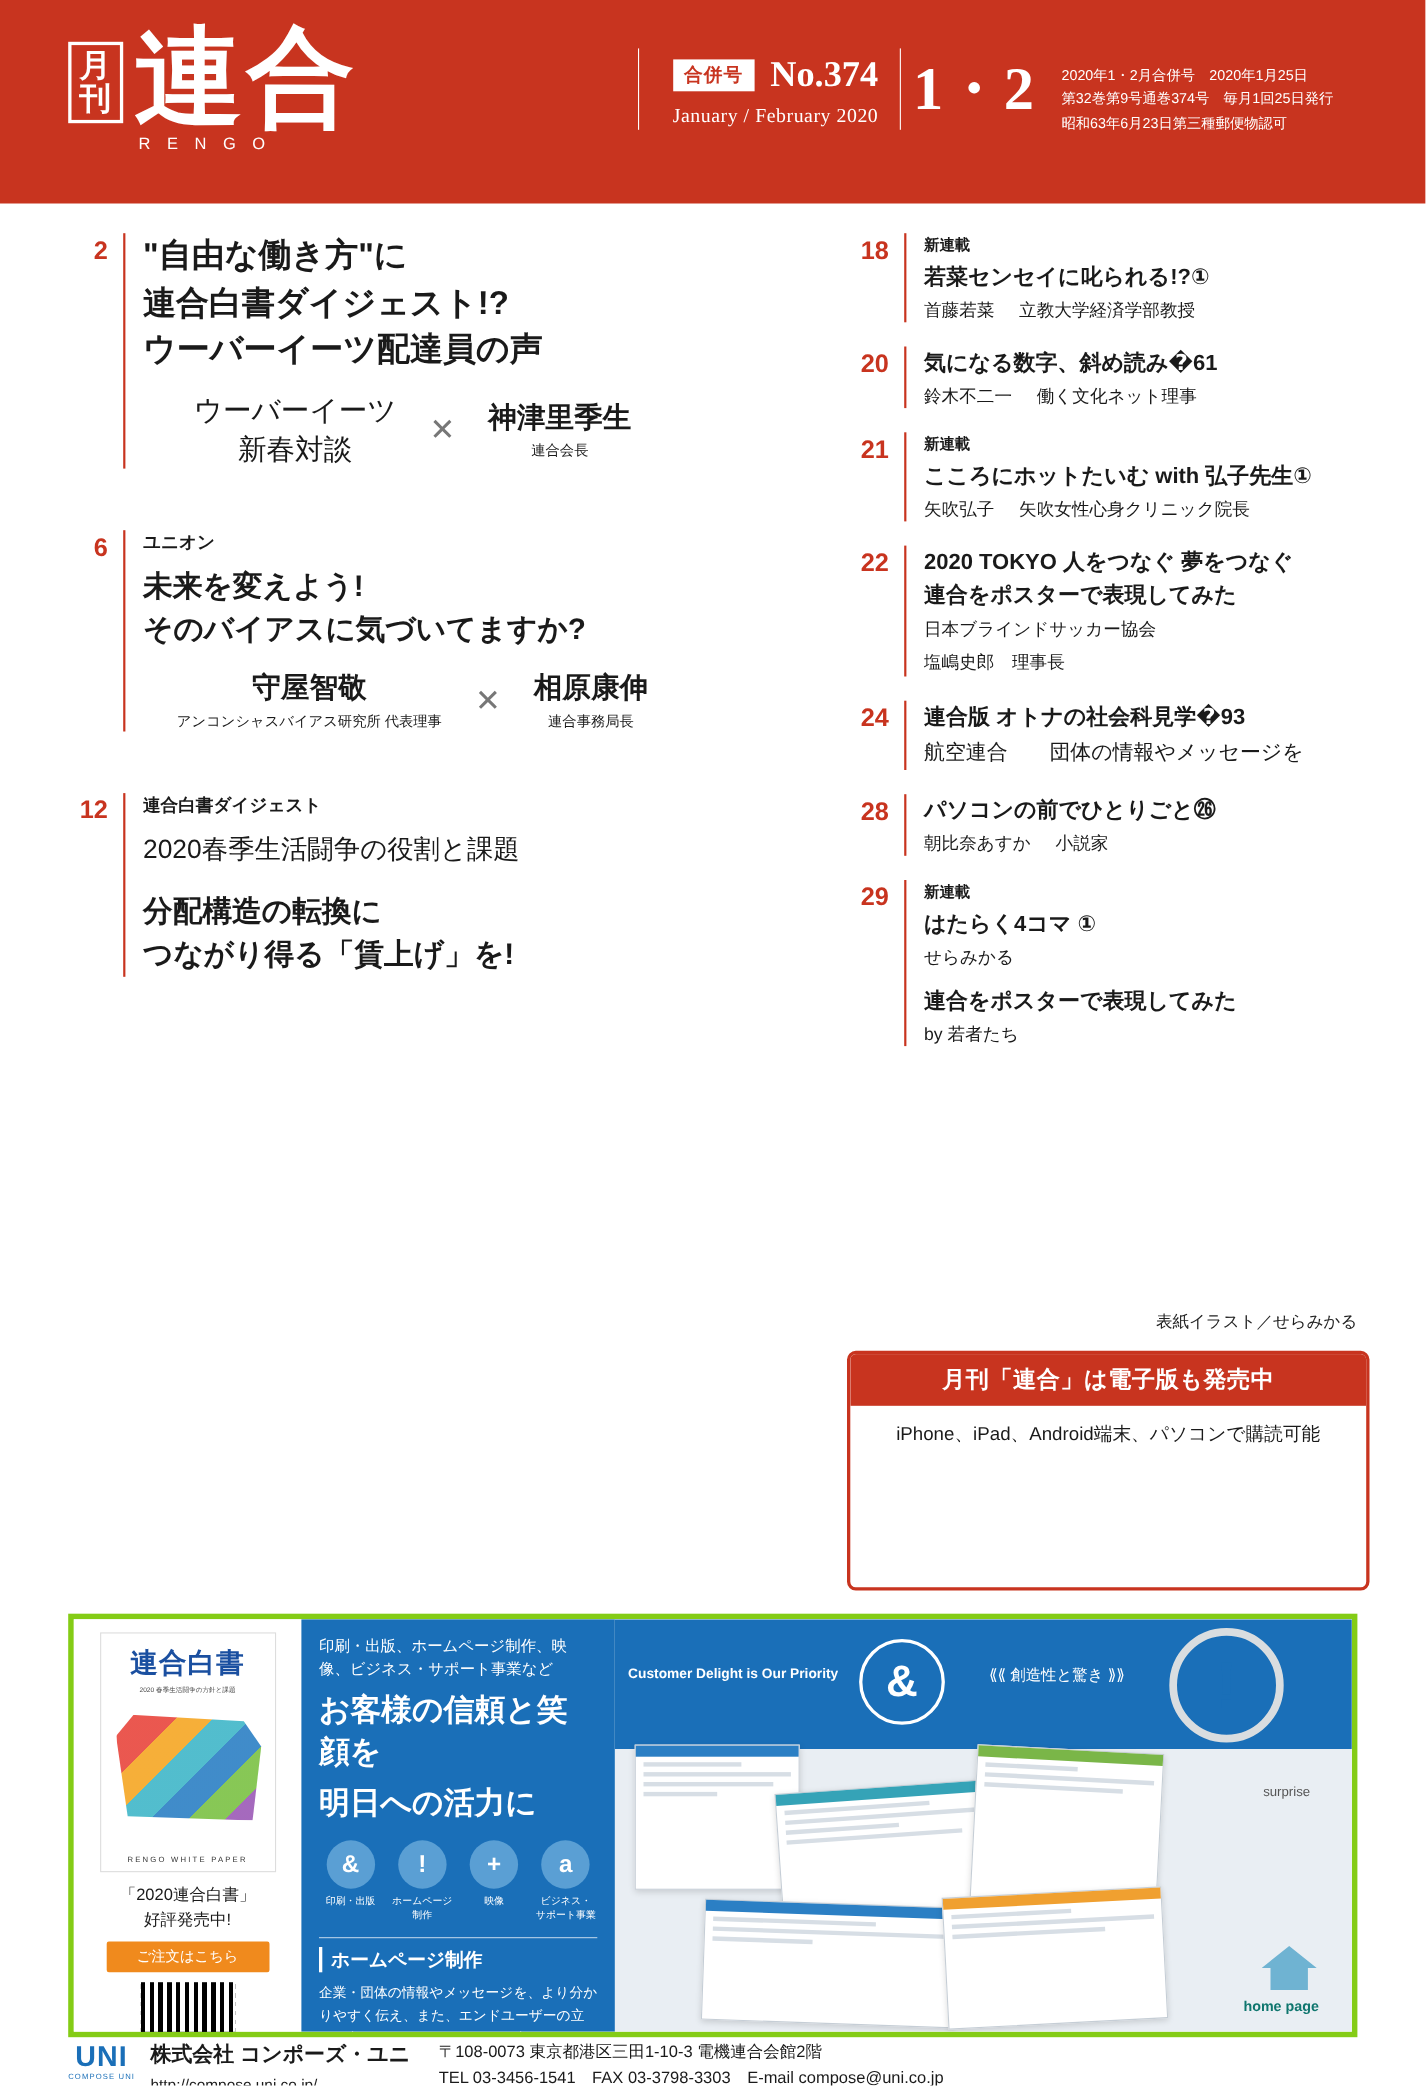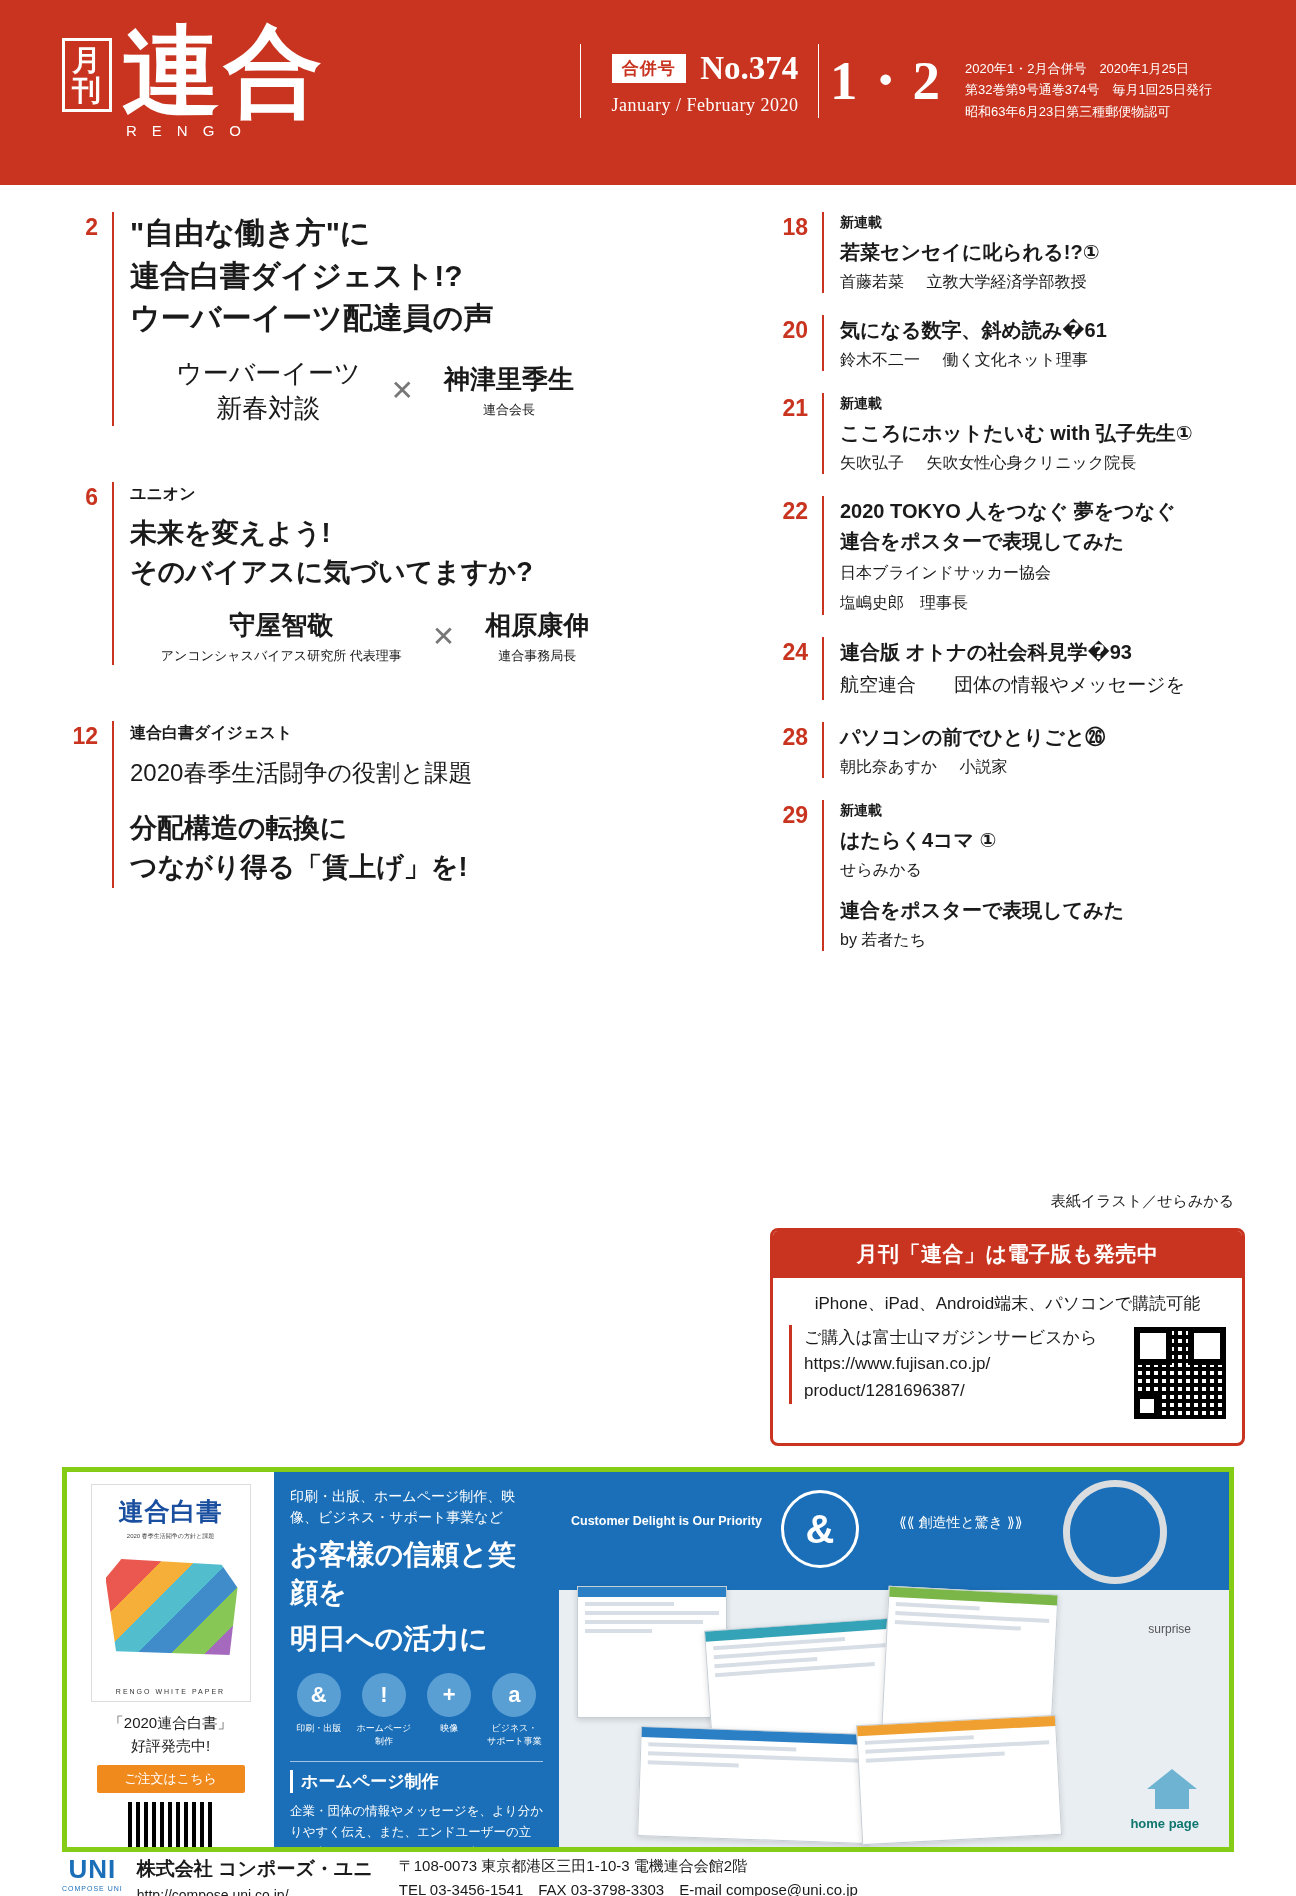--- a/index.html
+++ b/index.html
@@ -419,30 +419,20 @@
         <div class="byline">by 若者たち</div>
       </div>
     </div>
   </div>
 
   <div class="cover-credit">表紙イラスト／せらみかる</div>
 
   <div class="digi-box">
     <div class="digi-head">月刊「連合」は電子版も発売中</div>
     <div class="digi-sub">iPhone、iPad、Android端末、パソコンで購読可能</div>
-    <div class="digi-body">
-      <div class="digi-left">
-        <div>ご購入は富士山マガジンサービスから</div>
-        <div>https://www.fujisan.co.jp/</div>
-        <div>product/1281696387/</div>
-      </div>
-      <div class="qr">
-          <div class="qr-bl"></div>
-        </div>
-    </div>
   </div>
 
   <div class="ad">
 
     <div class="ad-left">
       <div class="wp-cover">
         <div class="wp-title">連合白書</div>
         <div class="wp-sub">2020 春季生活闘争の方針と課題</div>
         <div class="wp-art"></div>
         <div class="wp-foot">RENGO WHITE PAPER</div>

